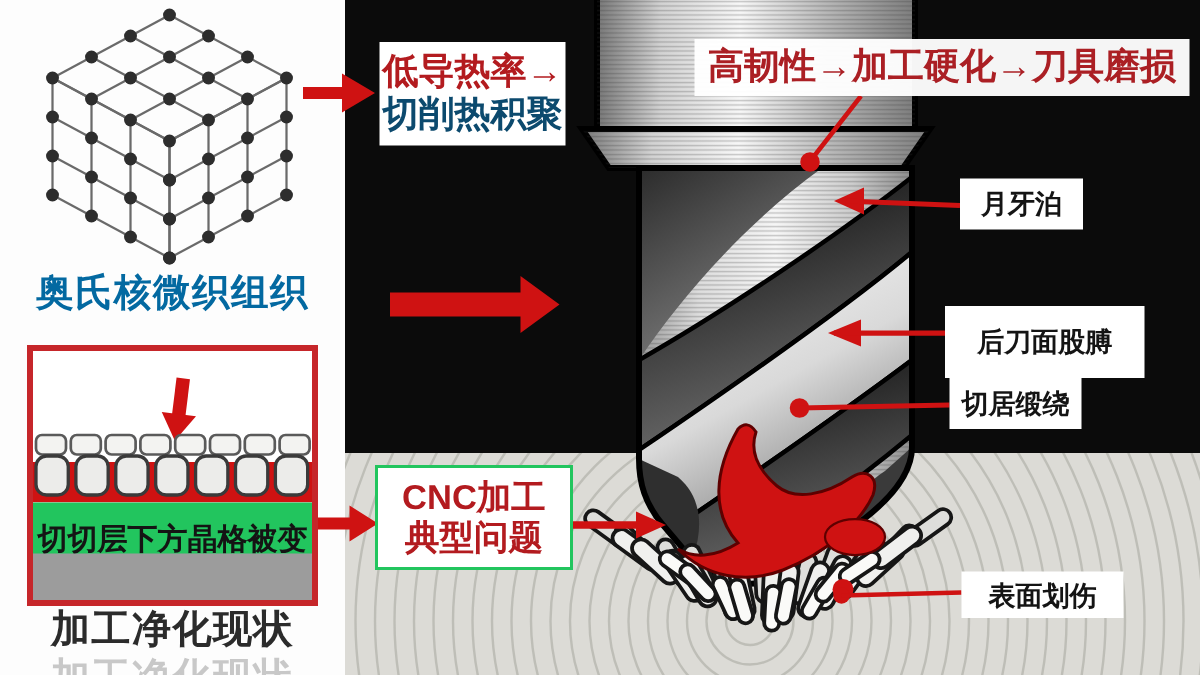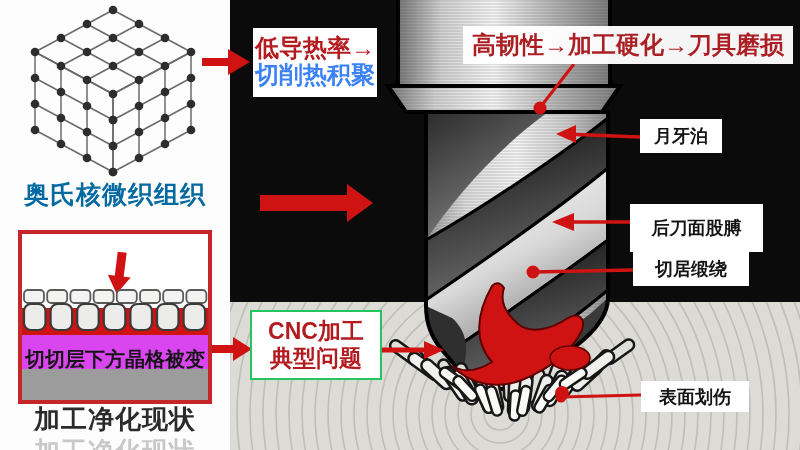--- a/index.html
+++ b/index.html
@@ -6,50 +6,50 @@
   .canvas{position:relative;width:800px;height:450px;overflow:hidden;background:#fdfdfd;
           font-family:"Liberation Sans","DejaVu Sans",sans-serif;}
   
   .left-pane{position:absolute;left:0;top:0;width:230px;height:450px;background:#fdfdfd;}
   .lattice-svg{position:absolute;left:0;top:0;}
   .lattice-label{position:absolute;left:0;top:178px;width:230px;text-align:center;
                  font-size:25px;font-weight:600;color:#0369a1;letter-spacing:1px;}
   .micro-box{position:absolute;left:18px;top:230px;width:186px;height:166px;
              border:4px solid #c6262a;background:#ffffff;}
   .grain-svg{position:absolute;left:0;top:0;}
-  .strip-caption{position:absolute;left:0;top:101px;width:186px;height:48px;background:#d946ef;
+  .strip-caption{position:absolute;left:0;top:101px;width:186px;height:48px;background:#22c55e;
                  display:flex;align-items:center;justify-content:center;
                  font-size:20px;font-weight:700;color:#141414;white-space:nowrap;}
   .substrate{position:absolute;left:0;top:135px;width:186px;height:31px;background:#9c9c9c;}
   .hardening-label{position:absolute;left:0;top:402px;width:230px;text-align:center;
                    font-size:26px;font-weight:600;color:#2b2b2b;letter-spacing:1px;}
   .hardening-ghost{position:absolute;left:0;top:434px;width:230px;text-align:center;
                    font-size:26px;font-weight:600;color:#8a8a8a;opacity:.45;letter-spacing:1px;}
   
   .right-pane{position:absolute;left:230px;top:0;width:570px;height:450px;background:#0b0b0b;z-index:1;}
   .surface-svg{position:absolute;left:0;top:302px;}
   .drill-svg{position:absolute;left:0;top:0;z-index:2;}
   
   .overlay-svg{position:absolute;left:0;top:0;z-index:6;pointer-events:none;}
   
   .callout{position:absolute;z-index:10;background:#ffffff;display:flex;flex-direction:column;
            align-items:center;justify-content:center;line-height:1.18;}
   .thermal-box{left:253px;top:28px;width:124px;height:69px;font-size:24px;font-weight:700;text-align:center;}
   .thermal-line1{color:#b31b1f;white-space:nowrap;}
-  .thermal-line2{color:#3b82f6;white-space:nowrap;font-family:Liberation Mono, monospace;}
+  .thermal-line2{color:#0c4a6e;white-space:nowrap;}
   .toughness-box{left:463px;top:26px;width:330px;height:38px;background:rgba(255,255,255,.96);
                  font-size:24px;font-weight:700;color:#ab1f24;white-space:nowrap;text-align:right;}
   .cnc-box{left:250px;top:310px;width:128px;height:66px;border:2px solid #22c55e;
            font-size:23px;font-weight:700;color:#b31b1f;}
   .side-label{position:absolute;z-index:10;background:#ffffff;color:#141414;
               display:flex;align-items:center;justify-content:center;
               font-size:18px;font-weight:600;white-space:nowrap;}
   .crater-label{left:640px;top:119px;width:82px;height:34px;}
   .flank-label{left:630px;top:204px;width:133px;height:48px;}
-  .chip-label{left:633px;top:252px;width:116px;height:34px;}
+  .chip-label{left:633px;top:252px;width:88px;height:34px;}
   .scratch-label{left:641px;top:381px;width:108px;height:31px;}
 </style>
 </head>
 <body>
 
 <div class="canvas">
 
   <section class="left-pane">
     <svg class="lattice-svg" width="230" height="178">
       <g id="lattice-g">

